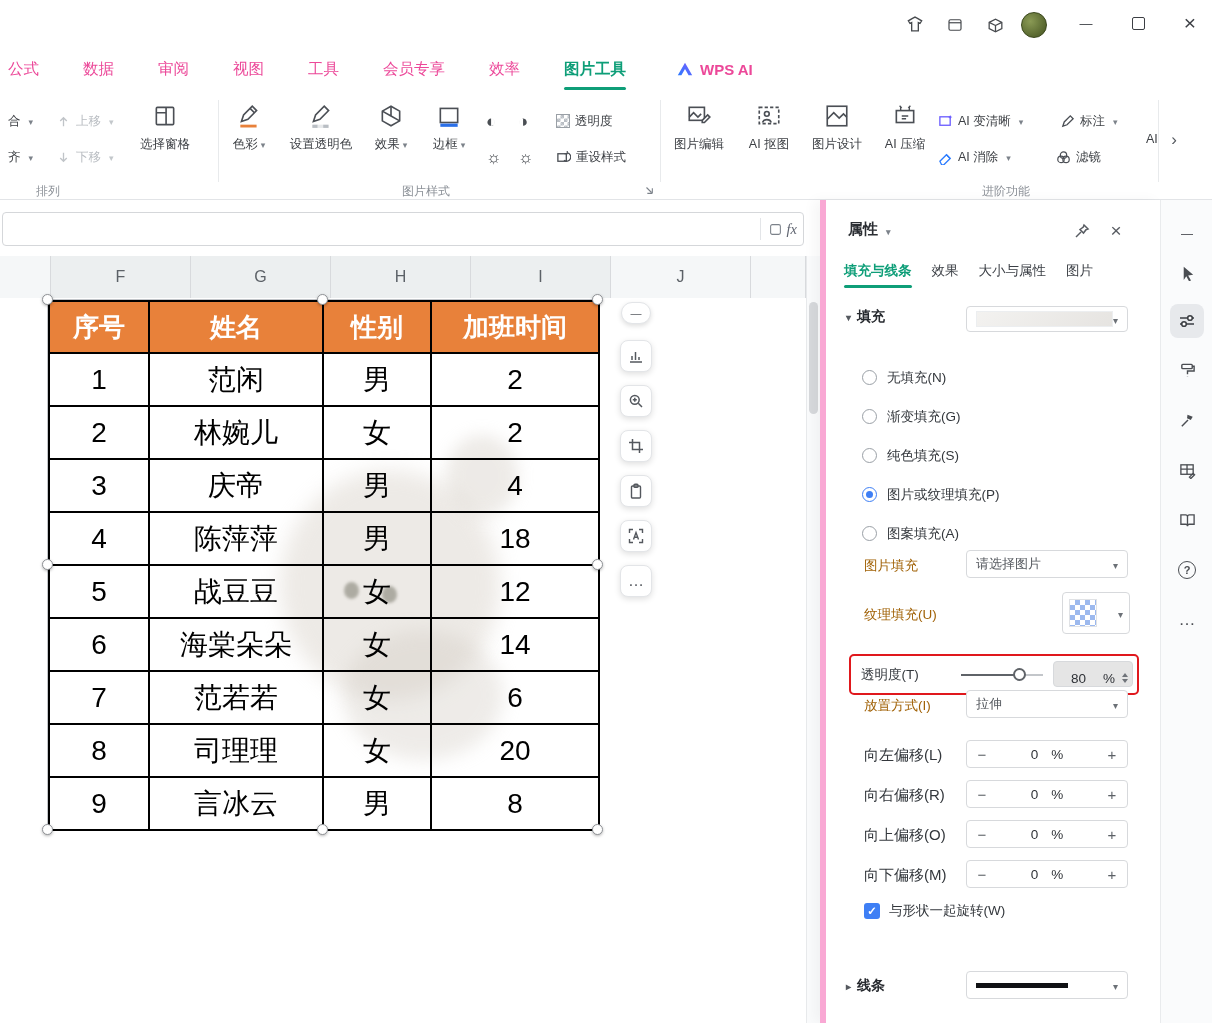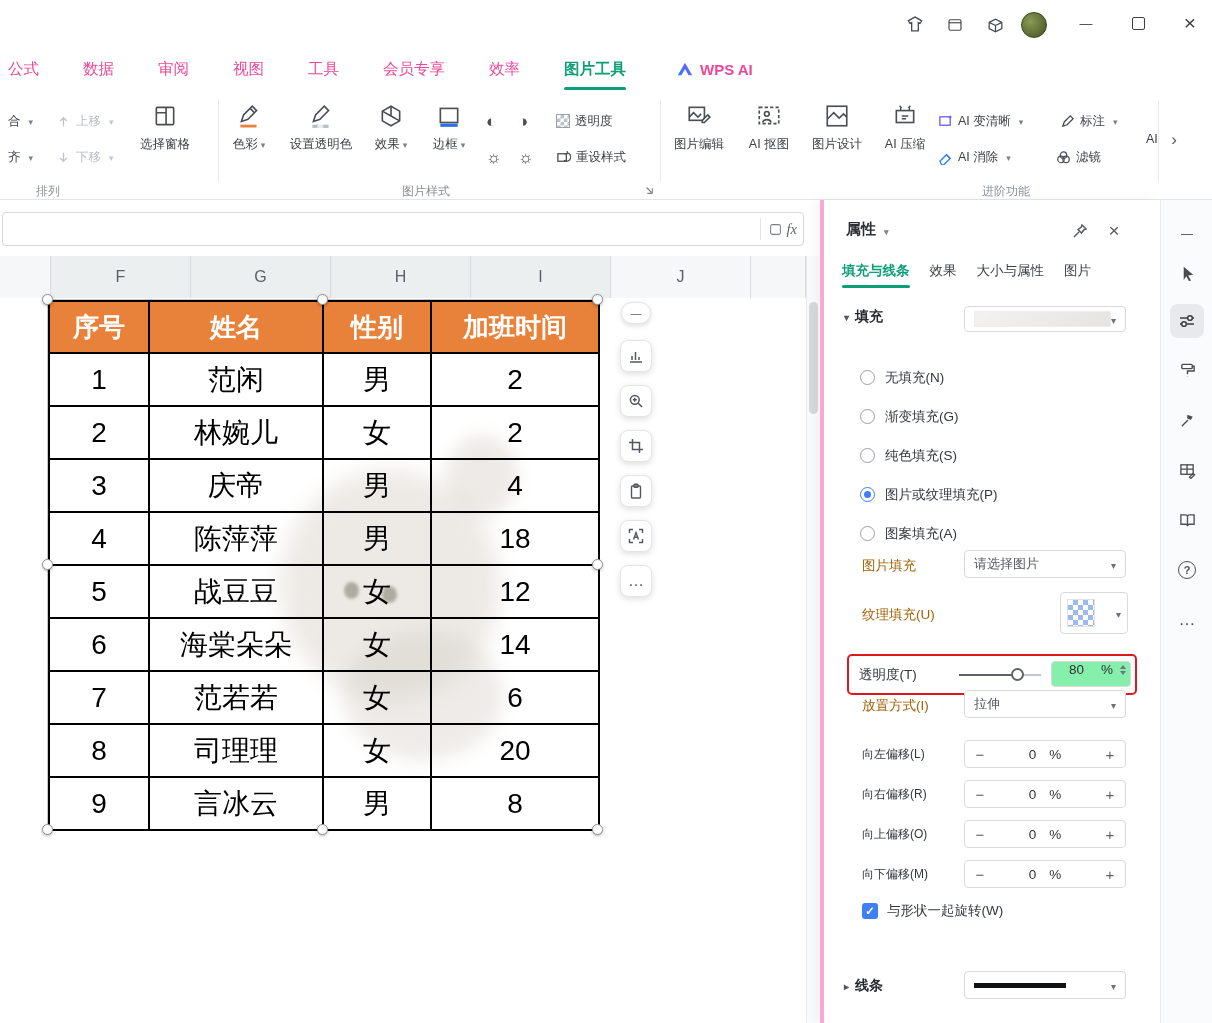--- a/index.html
+++ b/index.html
@@ -59,21 +59,21 @@
 .wpstable td{height:53px;font-size:28px;color:#000;border:2.5px solid #000;text-align:center;background:transparent}
 .hdl{position:absolute;width:11px;height:11px;border-radius:50%;background:#fff;border:1.5px solid #8f9296;box-shadow:0 1px 3px rgba(0,0,0,.28);z-index:6}
 .fbtn{position:absolute;left:620px;width:32px;height:32px;background:#fff;border:1px solid #e3e5e8;border-radius:8px;box-shadow:0 2px 6px rgba(0,0,0,.13);display:flex;align-items:center;justify-content:center;color:#54585e}
 .fpill{position:absolute;left:621px;top:4px;width:30px;height:22px;background:#fff;border:1px solid #e3e5e8;border-radius:11px;box-shadow:0 2px 5px rgba(0,0,0,.13);display:flex;align-items:center;justify-content:center;color:#54585e}
 .fpill::after{content:"—";font-size:11px}
 .fmore::after{content:"…";font-size:16px;line-height:6px}
 .vscroll{position:absolute;left:806px;top:256px;width:15px;height:767px;background:#fafbfc;border-left:1px solid #e8eaec}
 .vthumb{position:absolute;left:809px;top:302px;width:9px;height:112px;background:#d7d9dc;border-radius:5px}
 .sheet-ind{position:absolute;left:789px;top:303px;width:14px;height:14px}
 
-.panel{position:absolute;left:820px;top:200px;width:340px;height:823px;background:#fff;border-left:4px solid #f9a8d4;box-shadow:-6px 0 12px rgba(0,0,0,.04)}
+.panel{position:absolute;left:820px;top:200px;width:340px;height:823px;background:#fff;border-left:6px solid #f9a8d4;box-shadow:-6px 0 12px rgba(0,0,0,.04)}
 .phead{position:absolute;left:22px;top:20px;display:flex;align-items:center;gap:5px;font-size:15px;font-weight:700;color:#2b2e33}
 .phead .car::after{font-size:9px}
 .picon{position:absolute;top:19px;width:24px;height:24px;display:flex;align-items:center;justify-content:center;color:#585c62}
 .pclose::after{content:"×";font-size:19px}
 .ptabs{position:absolute;left:18px;top:62px;display:flex;gap:20px;font-size:13.5px;color:#3b3f45}
 .ptab{position:relative;padding-bottom:8px;white-space:nowrap}
 .ptab.active{color:#0e9e78;font-weight:700}
 .ptab.active::after{content:"";position:absolute;left:0;right:0;bottom:0;height:3px;background:#0e9e78;border-radius:2px}
 .sect{position:absolute;display:flex;align-items:center;gap:6px;font-size:14px;font-weight:700;color:#26292e}
 .tri-d::before{content:"▾";font-size:10px;color:#55595f}
@@ -88,29 +88,29 @@
 .radio.rsel::after{content:"";position:absolute;left:3px;top:3px;width:7px;height:7px;border-radius:50%;background:#3e7ff5}
 .rlabel{font-size:13.5px;color:#33373c}
 .plabel{position:absolute;left:38px;font-size:13.5px;color:#a16207;white-space:nowrap}
 .texcombo{position:absolute;left:236px;top:392px;width:68px;height:42px;border:1px solid #d7d9dc;border-radius:4px;display:flex;align-items:center;justify-content:space-between;padding:0 6px;background:#fff}
 .texthumb{width:28px;height:28px;border:1px solid #e0e2e5;background-image:linear-gradient(45deg,#9db9ee 25%,transparent 25%,transparent 75%,#9db9ee 75%),linear-gradient(45deg,#9db9ee 25%,#fff 25%,#fff 75%,#9db9ee 75%);background-size:10px 10px;background-position:0 0,5px 5px}
 .redbox{position:absolute;left:23px;top:454px;width:290px;height:41px;border:2.5px solid #e0181d;border-radius:5px}
 .redbox .tlabel{position:absolute;left:10px;top:10px;font-size:13.5px;color:#33373c}
 .sl-track{position:absolute;left:110px;top:18px;width:82px;height:2px;background:#c3c6ca}
 .sl-fill{position:absolute;left:110px;top:18px;width:58px;height:2px;background:#5f6368}
 .sl-handle{position:absolute;left:162px;top:12px;width:13px;height:13px;border-radius:50%;background:#fff;border:2px solid #5f6368}
-.numbox{position:absolute;left:202px;top:5px;width:80px;height:26px;border:1px solid #d7d9dc;border-radius:4px;display:flex;align-items:flex-start;font-size:13.5px;color:#2e3136;background:#86efac}
+.numbox{position:absolute;left:202px;top:5px;width:80px;height:26px;border:1px solid #d7d9dc;border-radius:4px;display:flex;align-items:flex-end;font-size:13.5px;color:#2e3136;background:#e5e5e5}
 .numbox .val{flex:1;text-align:center}
 .numbox .pct{width:16px}
 .spin{width:13px;display:flex;flex-direction:column;align-items:center;gap:2px;padding-right:2px}
 .spin .up{width:0;height:0;border:3.5px solid transparent;border-bottom:4.5px solid #70747a}
 .spin .dn{width:0;height:0;border:3.5px solid transparent;border-top:4.5px solid #70747a}
 #offset-rows{position:absolute;left:0;top:534px;width:340px}
 .offrow{position:relative;height:40px}
-.offlabel{position:absolute;left:38px;top:12px;font-size:12px;color:#33373c;white-space:nowrap}
+.offlabel{position:absolute;left:38px;top:12px;font-size:15px;color:#33373c;white-space:nowrap}
 .stepper{position:absolute;left:140px;top:6px;width:162px;height:28px;border:1px solid #d7d9dc;border-radius:4px;display:flex;align-items:center;background:#fff}
 .stbtn{width:30px;text-align:center;font-size:15px;color:#5b6066}
 .stval{flex:1;display:flex;justify-content:center;gap:13px;font-size:13.5px;color:#2e3136}
 .cbrow{position:absolute;left:38px;top:702px;display:flex;align-items:center;gap:9px}
 .cb{width:16px;height:16px;border-radius:3px;background:#3e7ff5;color:#fff;display:flex;align-items:center;justify-content:center}
 .cb::after{content:"✓";font-size:11.5px;font-weight:700}
 .cblabel{font-size:13.5px;color:#33373c}
 .lineprev{width:92px;height:5px;background:#101114}
 
 .strip{position:absolute;left:1160px;top:200px;width:52px;height:823px;background:#fafbfc;border-left:1px solid #e9ebed}

